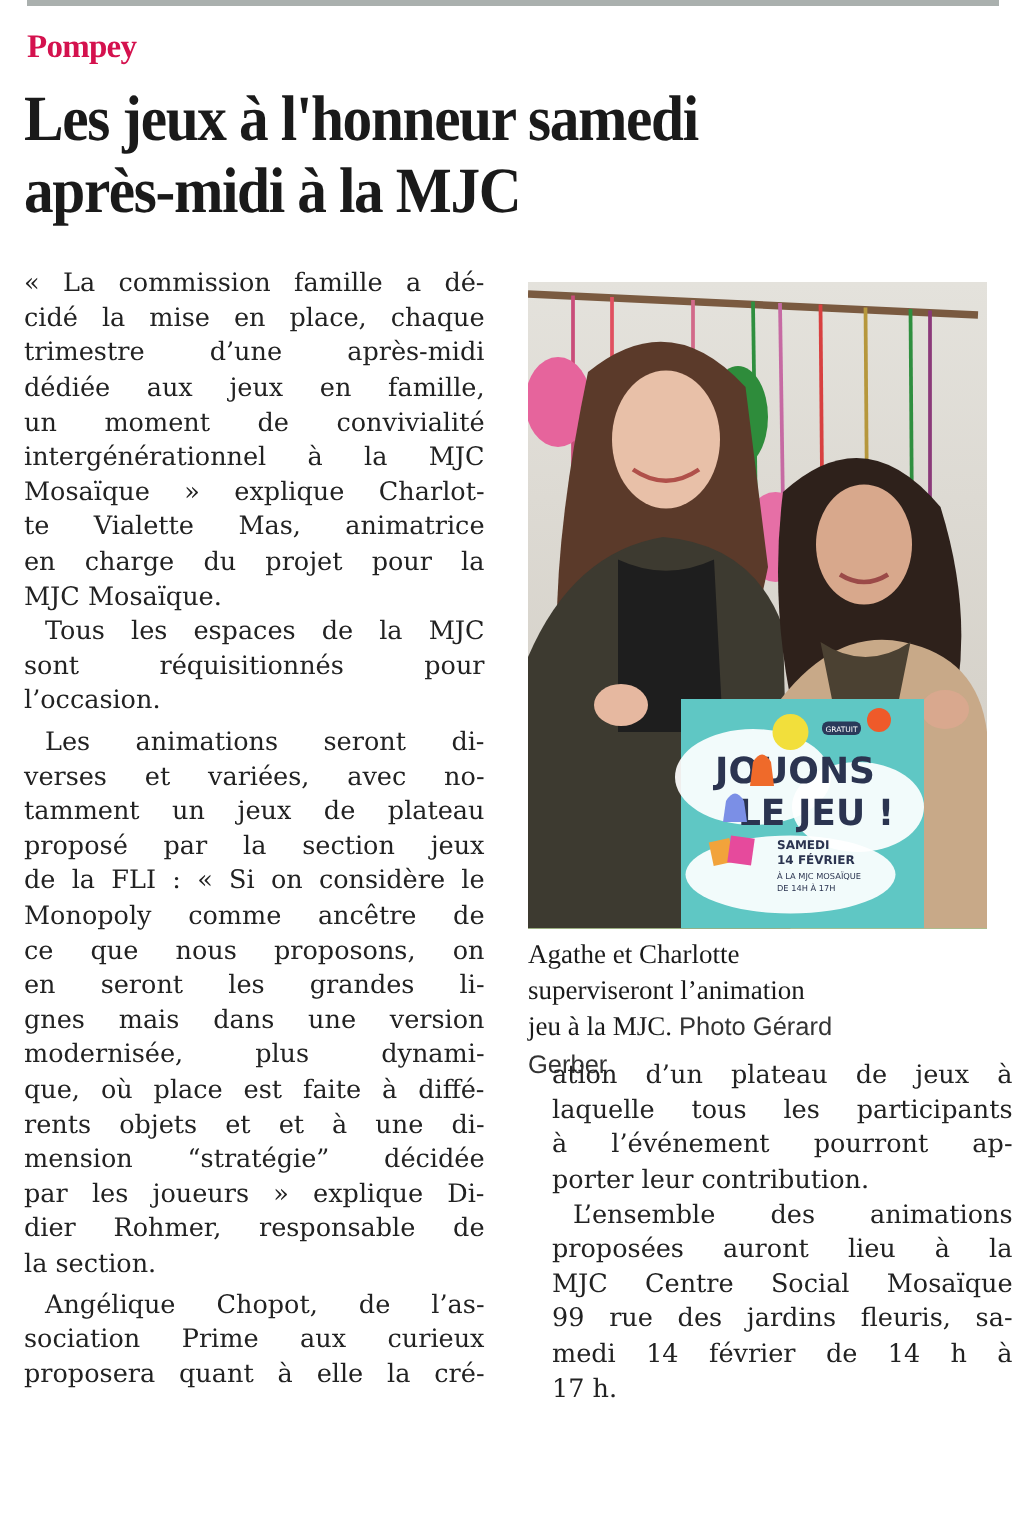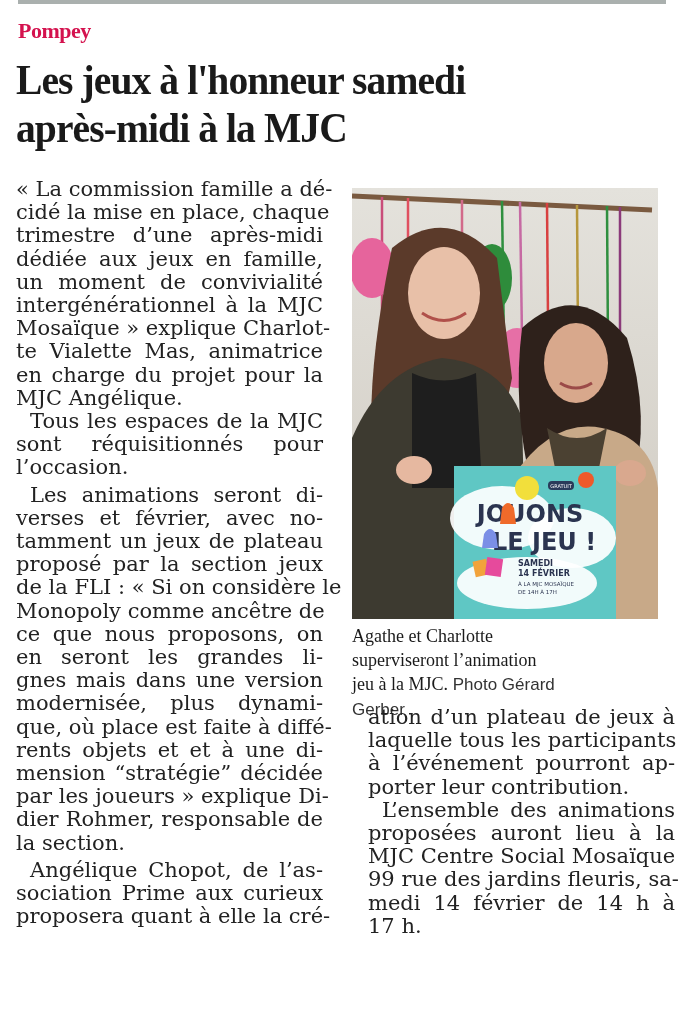--- a/index.html
+++ b/index.html
@@ -1,20 +1,20 @@
 <!DOCTYPE html>
 <html><head>
 <meta charset="utf-8">
 <style>
   html,body{margin:0;padding:0;background:#ffffff;}
   body{width:685px;height:1024px;position:relative;overflow:hidden;font-family:"DejaVu Serif","Liberation Serif",serif;color:#1c1c1c;}
   .topbar{position:absolute;left:18px;top:0;width:648px;height:4px;background:#aab0ae;}
   .kicker{position:absolute;left:18px;top:18px;font-family:"Liberation Serif",serif;font-weight:bold;font-size:22px;color:#d4124e;letter-spacing:-0.5px;}
   .headline{position:absolute;left:16px;top:56px;width:660px;font-family:"Liberation Serif",serif;font-weight:bold;font-size:43px;line-height:48px;color:#1a1a1a;letter-spacing:-1px;transform:scaleX(0.92);transform-origin:left top;white-space:nowrap;}
-  .col{position:absolute;font-size:21px;line-height:23.2px;color:#222;}
+  .col{position:absolute;font-size:17px;line-height:23.2px;color:#222;}
   .col1{left:16px;top:178px;width:307px;}
   .col2{left:352px;top:706px;width:307px;margin-left:16px;}
   .line{display:block;white-space:nowrap;text-align:justify;text-align-last:justify;}
   .line.last{text-align-last:left;}
   .line.ind{padding-left:14px;}
   .para-gap{height:4px;}
   .photo{position:absolute;left:352px;top:188px;width:306px;height:431px;overflow:hidden;background:#4d7c0f;}
   .caption{position:absolute;left:352px;top:624px;width:310px;font-family:"Liberation Serif",serif;font-size:18px;line-height:24px;color:#1a1a1a;}
   .caption b{font-weight:normal;}
   .caption .credit{font-family:"Liberation Sans",sans-serif;font-size:17px;color:#333;}
@@ -36,31 +36,31 @@
   <div>
     <span class="line">« La commission famille a dé-</span>
     <span class="line">cidé la mise en place, chaque</span>
     <span class="line">trimestre d’une après-midi</span>
     <span class="line">dédiée aux jeux en famille,</span>
     <span class="line">un moment de convivialité</span>
     <span class="line">intergénérationnel à la MJC</span>
     <span class="line">Mosaïque » explique Charlot-</span>
     <span class="line">te Vialette Mas, animatrice</span>
     <span class="line">en charge du projet pour la</span>
-    <span class="line last">MJC Angélique.</span>
+    <span class="line last">MJC Mosaïque.</span>
   </div>
   <div>
     <span class="line ind">Tous les espaces de la MJC</span>
     <span class="line">sont réquisitionnés pour</span>
     <span class="line last">l’occasion.</span>
   </div>
   <div class="para-gap"></div>
   <div>
     <span class="line ind">Les animations seront di-</span>
-    <span class="line">verses et février, avec no-</span>
+    <span class="line">verses et variées, avec no-</span>
     <span class="line">tamment un jeux de plateau</span>
     <span class="line">proposé par la section jeux</span>
     <span class="line">de la FLI : « Si on considère le</span>
     <span class="line">Monopoly comme ancêtre de</span>
     <span class="line">ce que nous proposons, on</span>
     <span class="line">en seront les grandes li-</span>
     <span class="line">gnes mais dans une version</span>
     <span class="line">modernisée, plus dynami-</span>
     <span class="line">que, où place est faite à diffé-</span>
     <span class="line">rents objets et et à une di-</span>

